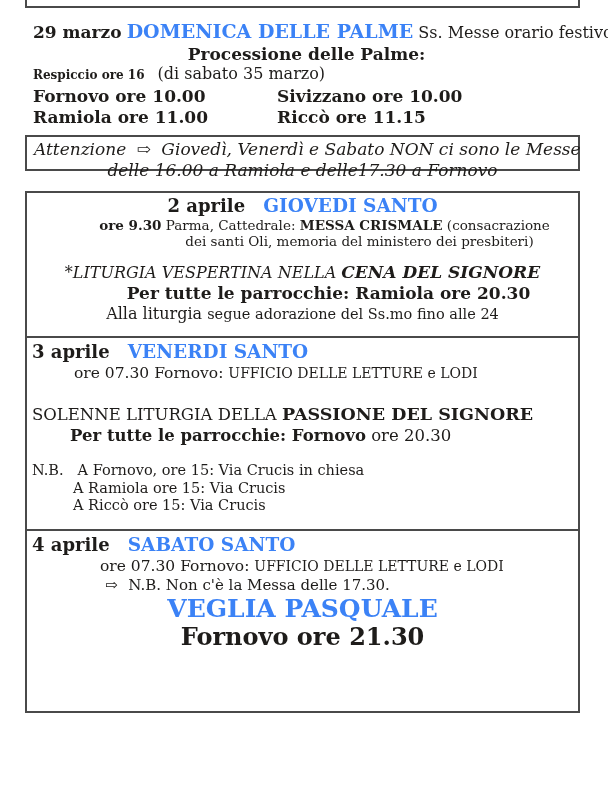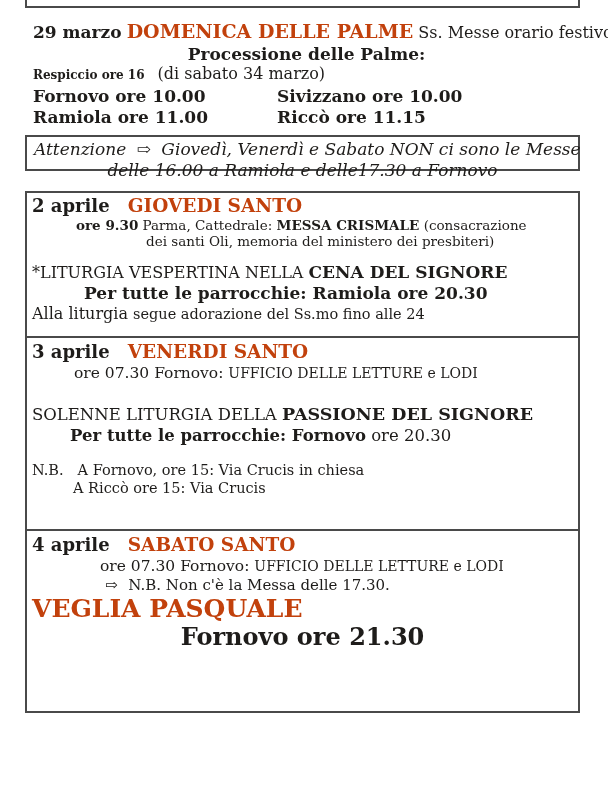--- a/index.html
+++ b/index.html
@@ -10,21 +10,21 @@
     background:#ffffff;
     overflow:hidden;
     font-family:"DejaVu Serif", serif;
     color:#1e1c1a;
   }
   .box {
     position:absolute; left:25px; width:555px;
     border:2px solid #4a4a4a;
     background:#ffffff;
   }
-  .red { color:#c2410c; }
+  .red { color:#3b82f6; }
   .b { font-weight:bold; }
 
   
   .top-box { top:-34px; height:42px; }
 
   
   .palm { position:absolute; left:33px; top:21px; width:547px; }
   .palm .row { line-height:20.5px; white-space:nowrap; }
   .palm-date { font-size:17px; font-weight:bold; }
   .palm-title { font-size:19px; font-weight:bold; }
@@ -40,24 +40,24 @@
   .attention .ln { line-height:21px; white-space:nowrap; }
   .attention .ln2 { text-align:center; }
   .att-arrow { font-style:normal; margin:0 5px; }
 
   
   .day-head { line-height:22px; white-space:nowrap; }
   .day-date { font-size:18px; font-weight:bold; }
   .day-title { font-size:18.5px; font-weight:bold; margin-left:13px; }
 
   
-  .thursday { top:191px; height:165px; padding:2px 5px; }
+  .thursday { top:191px; height:165px; padding:2px 5px;text-align:center; }
   .t-l1 { padding-left:44px; font-size:13.5px; line-height:15.5px; white-space:nowrap; }
   .t-l2 { padding-left:114px; font-size:13.5px; line-height:15px; white-space:nowrap; }
-  .t-lit { margin-top:13px; font-size:16px; line-height:21px; white-space:nowrap; }
+  .t-lit { margin-top:13px; font-size:16px; line-height:21px; white-space:nowrap;font-style:italic; }
   .t-lit .big { font-size:17px; }
   .t-par { padding-left:52px; font-size:17px; font-weight:bold; line-height:21px; white-space:nowrap; }
   .t-ador { font-size:16px; line-height:19px; white-space:nowrap; }
   .t-ador .small { font-size:14.5px; }
 
   
   .friday { top:336px; height:223px; padding:3px 5px; }
   .f-l1 { padding-left:42px; font-size:15.5px; line-height:19px; white-space:nowrap; }
   .caps-small { font-size:14px; }
   .f-lit { margin-top:21px; font-size:16.5px; line-height:21px; white-space:nowrap; }
@@ -66,41 +66,41 @@
   .f-nb { margin-top:16px; font-size:14.5px; line-height:17.5px; white-space:nowrap; }
   .f-nb-label { display:inline-block; width:41px; }
   .f-nb-line { padding-left:41px; font-size:14.5px; line-height:17.5px; white-space:nowrap; }
 
   
   .saturday { top:529px; height:184px; padding:3px 5px; }
   .s-head { line-height:21px; }
   .s-l1 { padding-left:68px; font-size:15.5px; line-height:20px; white-space:nowrap; }
   .s-l2 { padding-left:73px; font-size:15px; line-height:19px; white-space:nowrap; }
   .s-arrow { margin-right:6px; }
-  .vigil-title { text-align:left; font-size:25px; font-weight:bold; line-height:27px; }
+  .vigil-title { text-align:center; font-size:25px; font-weight:bold; line-height:27px; }
   .vigil-l2 { text-align:center; font-size:24px; font-weight:bold; line-height:29px; }
   .vigil-l3 { text-align:center; font-size:24px; font-weight:bold; line-height:29px; }
 </style>
 </head>
 <body>
 
 <div class="page">
 
   <div class="box top-box"></div>
 
   <div class="palm">
     <div class="row">
       <span class="palm-date">29 marzo</span>
       <span class="palm-title red">DOMENICA DELLE PALME</span>
       <span class="palm-sub"> Ss. Messe orario festivo</span>
     </div>
     <div class="row procession">Processione delle Palme:</div>
     <div class="row">
       <span class="respiccio-b">Respiccio ore 16</span>
-      <span class="respiccio-n">(di sabato 34 marzo)</span>
+      <span class="respiccio-n">(di sabato 35 marzo)</span>
     </div>
     <div class="row">
       <span class="sched-col1">Fornovo ore 10.00</span>
       <span class="sched-col2">Sivizzano ore 10.00</span>
     </div>
     <div class="row">
       <span class="sched-col1">Ramiola ore 11.00</span>
       <span class="sched-col2">Riccò ore 11.15</span>
     </div>
   </div>
@@ -151,20 +151,21 @@
       <span class="b big">PASSIONE DEL SIGNORE</span>
     </div>
     <div class="f-par">
       <span class="b">Per tutte le parrocchie: Fornovo</span>
       <span> ore 20.30</span>
     </div>
     <div class="f-nb">
       <span class="f-nb-label">N.B.</span>
       <span>A Fornovo, ore 15: Via Crucis in chiesa</span>
     </div>
+    <div class="f-nb-line">A Ramiola ore 15: Via Crucis</div>
     <div class="f-nb-line">A Riccò ore 15: Via Crucis</div>
   </div>
 
   <div class="box saturday">
     <div class="day-head s-head">
       <span class="day-date">4 aprile</span>
       <span class="day-title red">SABATO SANTO</span>
     </div>
     <div class="s-l1">
       <span>ore 07.30 Fornovo: </span>

